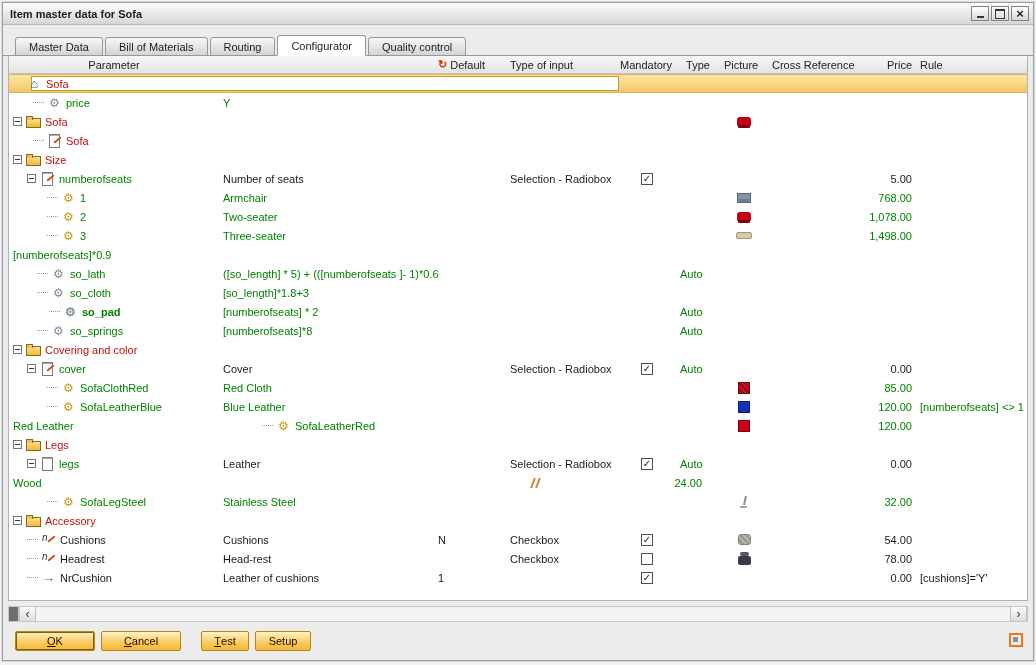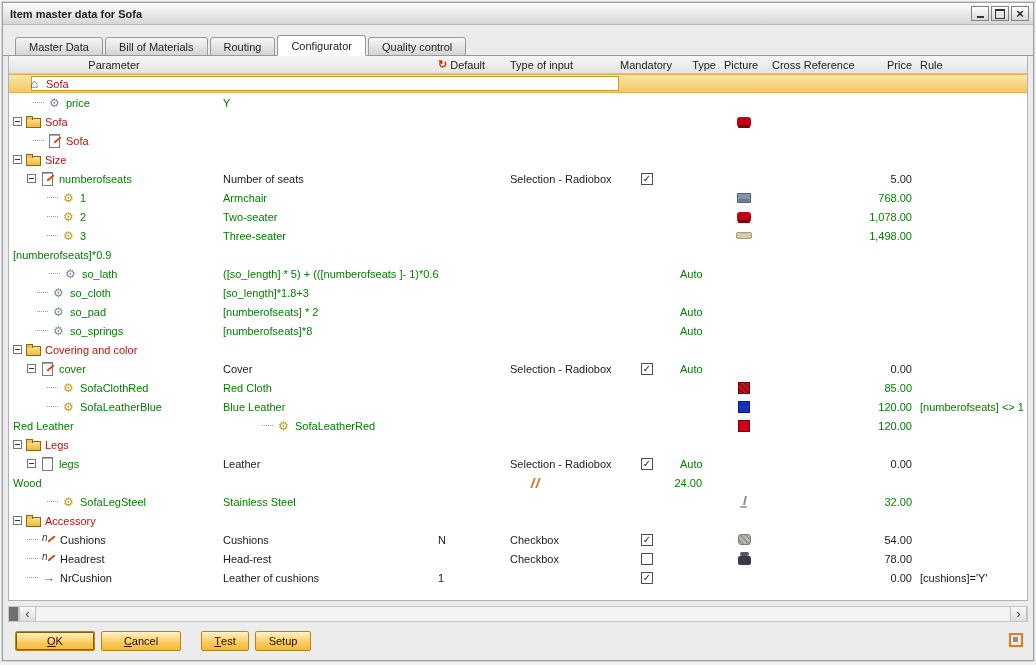--- a/index.html
+++ b/index.html
@@ -141,21 +141,21 @@
         <div class="hcell" style="width: 72px; justify-content: flex-start;">
           <span class="refresh-ic">↻</span>
           <span>Default</span>
         </div>
         <div class="hcell" style="width: 112px; justify-content: flex-start;">
           <span>Type of input</span>
         </div>
         <div class="hcell" style="width: 58px; justify-content: flex-end;">
           <span>Mandatory</span>
         </div>
-        <div class="hcell" style="width: 44px; justify-content: flex-end;">
+        <div class="hcell" style="width: 44px; justify-content: center;">
           <span>Type</span>
         </div>
         <div class="hcell" style="width: 48px; justify-content: flex-start;">
           <span>Picture</span>
         </div>
         <div class="hcell" style="width: 86px; justify-content: flex-start;">
           <span>Cross Reference</span>
         </div>
         <div class="hcell" style="width: 62px; justify-content: flex-end;">
           <span>Price</span>
@@ -444,21 +444,21 @@
           <div class="cell cell-pic" style="width: 48px;"></div>
           <div class="cell" style="width: 86px;"></div>
           <div class="cell cell-price" style="width: 62px;">
             <span class="t-black"></span>
           </div>
           <div class="cell" style="width: 106px;">
             <span class="t-black"></span>
           </div>
         </div>
         <div class="row">
-          <div class="cell cell-param" style="width: 210px; padding-left: 40px;">
+          <div class="cell cell-param" style="width: 210px; padding-left: 28px;">
             <span class="connector"></span>
             <span class="ic ic-gear-gray"></span>
             <span class="lbl t-green">so_lath</span>
           </div>
           <div class="cell" style="width: 215px;">
             <span class="t-green">([so_length] * 5) + (([numberofseats ]- 1)*0.6</span>
           </div>
           <div class="cell" style="width: 72px;">
             <span class="t-black"></span>
           </div>
@@ -500,21 +500,21 @@
           <div class="cell cell-pic" style="width: 48px;"></div>
           <div class="cell" style="width: 86px;"></div>
           <div class="cell cell-price" style="width: 62px;">
             <span class="t-black"></span>
           </div>
           <div class="cell" style="width: 106px;">
             <span class="t-black"></span>
           </div>
         </div>
         <div class="row">
-          <div class="cell cell-param" style="width: 210px; padding-left: 28px;">
+          <div class="cell cell-param" style="width: 210px; padding-left: 40px; font-weight: bold;">
             <span class="connector"></span>
             <span class="ic ic-gear-gray"></span>
             <span class="lbl t-green">so_pad</span>
           </div>
           <div class="cell" style="width: 215px;">
             <span class="t-green">[numberofseats] * 2</span>
           </div>
           <div class="cell" style="width: 72px;">
             <span class="t-black"></span>
           </div>

